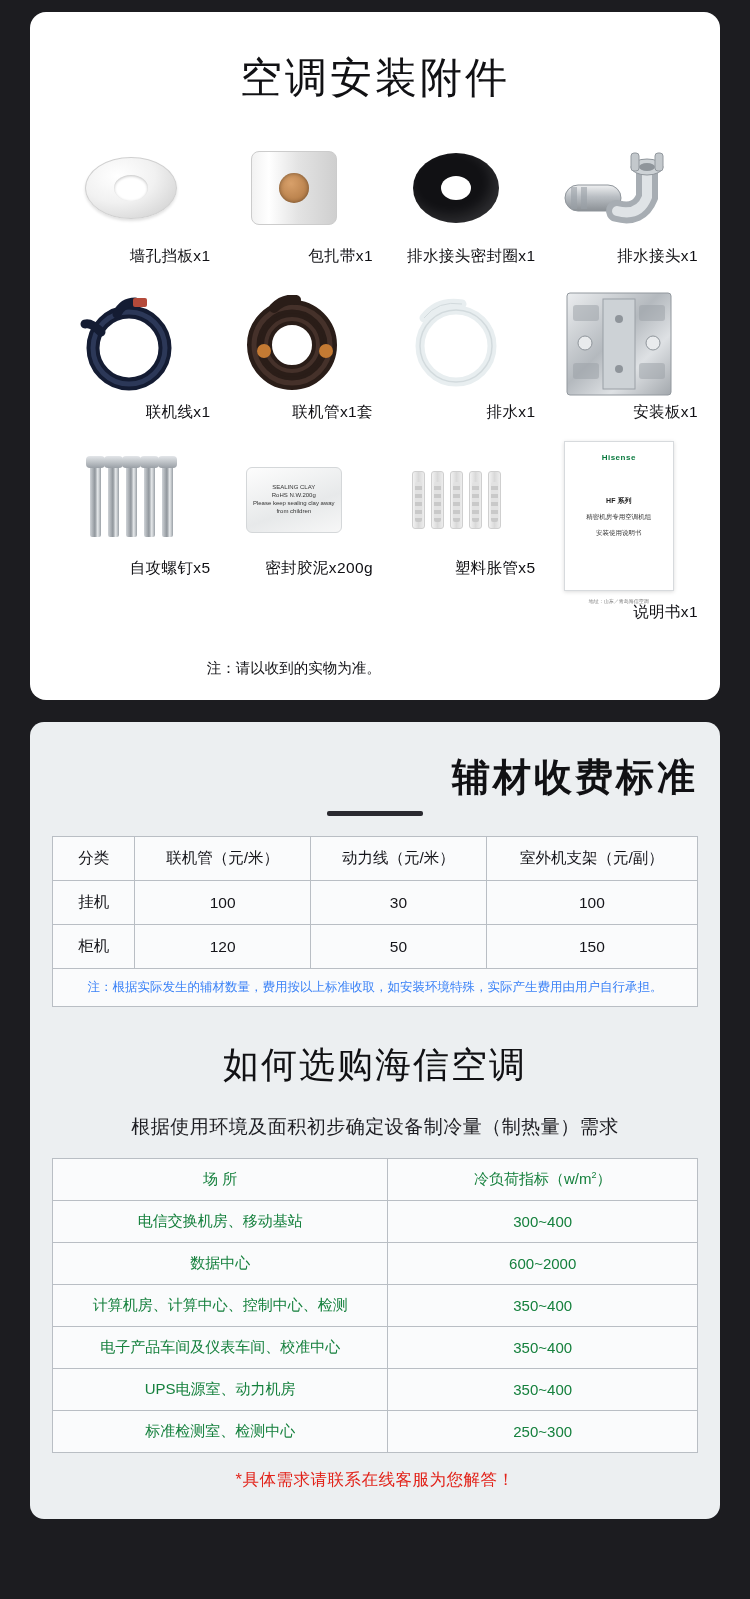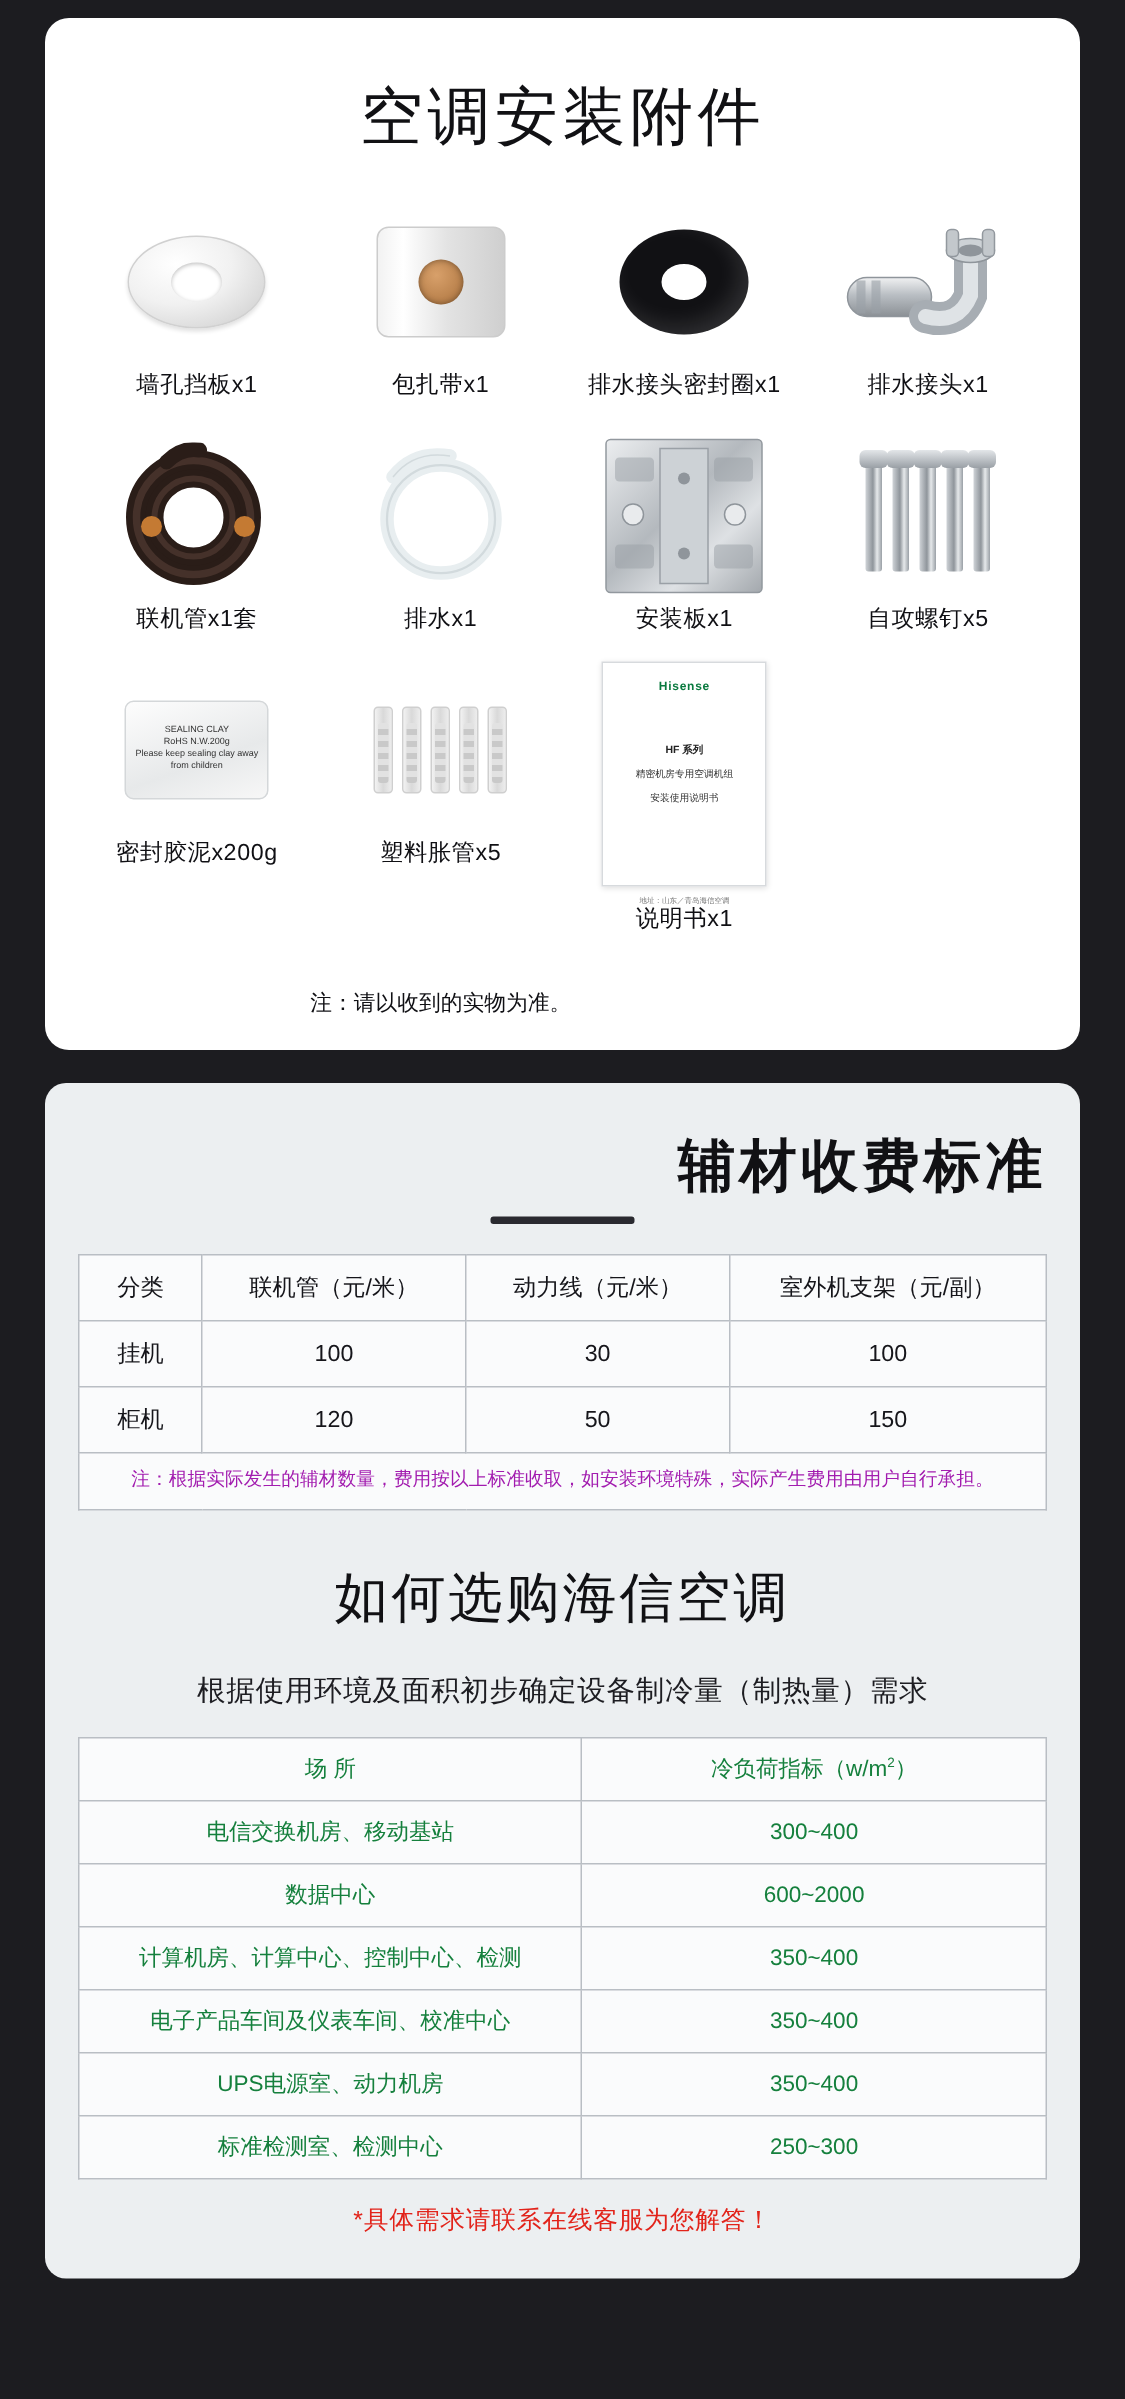--- a/index.html
+++ b/index.html
@@ -76,21 +76,21 @@
 
   
   .acc-grid {
     display: grid;
     grid-template-columns: repeat(4, 1fr);
     row-gap: 8px;
   }
   .acc-cell {
     display: flex;
     flex-direction: column;
-    align-items: center;
+    align-items: flex-end;
     justify-content: flex-start;
     padding: 4px 2px 2px 2px;
     min-height: 148px;
   }
   .acc-art {
     height: 104px;
     width: 100%;
     display: flex;
     align-items: center;
     justify-content: center;
@@ -126,23 +126,22 @@
     text-align: center;
     font-size: 15.5px;
     color: #15151a;
     padding: 11px 20px;
     font-weight: normal;
   }
   .tbl-charges th { font-size: 15.5px; }
   .tbl-charges .note-cell {
     font-size: 12.5px;
     padding: 9px 22px;
-    color: #a21caf;
+    color: #3b82f6;
     line-height: 1.5;
-    font-family: Liberation Mono, monospace;
   }
 
   .tbl-select {
     background: #fafbfc;
     border: 1px solid #b9bec4;
     margin-top: 4px;
   }
   .tbl-select th, .tbl-select td {
     border: 1px solid #b9bec4;
     text-align: center;
@@ -304,20 +303,32 @@
             <path d="M60 66 q22 6 30 -14 l0 -24" stroke="#dfe3e6" stroke-width="10" fill="none" stroke-linecap="round"></path>
             <ellipse cx="90" cy="22" rx="16" ry="8" fill="#cdd2d6" stroke="#8f959b"></ellipse>
             <ellipse cx="90" cy="22" rx="8" ry="4" fill="#8f959b"></ellipse>
             <rect x="74" y="8" width="8" height="18" rx="3" fill="#c3c8cc" stroke="#92989e"></rect>
             <rect x="98" y="8" width="8" height="18" rx="3" fill="#c3c8cc" stroke="#92989e"></rect>
           </svg>
         </div>
         <div class="acc-label">排水接头x1</div>
       </div>
 
+      <div class="acc-cell">
+        <div class="acc-art">
+          <svg width="108" height="96" viewBox="0 0 108 96">
+            <circle cx="52" cy="52" r="36" fill="none" stroke="#141c33" stroke-width="13"></circle>
+            <circle cx="52" cy="52" r="36" fill="none" stroke="#2c3858" stroke-width="5"></circle>
+            <path d="M40 18 q6 -12 18 -12" stroke="#141c33" stroke-width="9" fill="none" stroke-linecap="round"></path>
+            <rect x="56" y="2" width="14" height="9" rx="2" fill="#b44a3a"></rect>
+            <path d="M24 36 q-10 -10 -16 -8" stroke="#141c33" stroke-width="9" fill="none" stroke-linecap="round"></path>
+          </svg>
+        </div>
+        <div class="acc-label">联机线x1</div>
+      </div>
 
       <div class="acc-cell">
         <div class="acc-art">
           <svg width="120" height="98" viewBox="0 0 120 98">
             <circle cx="58" cy="50" r="38" fill="none" stroke="#2a1d18" stroke-width="14"></circle>
             <circle cx="58" cy="50" r="38" fill="none" stroke="#45312a" stroke-width="5"></circle>
             <circle cx="58" cy="50" r="26" fill="none" stroke="#2a1d18" stroke-width="12"></circle>
             <circle cx="58" cy="50" r="26" fill="none" stroke="#45312a" stroke-width="4"></circle>
             <circle cx="30" cy="56" r="7" fill="#c47a33"></circle>
             <circle cx="92" cy="56" r="7" fill="#c47a33"></circle>

